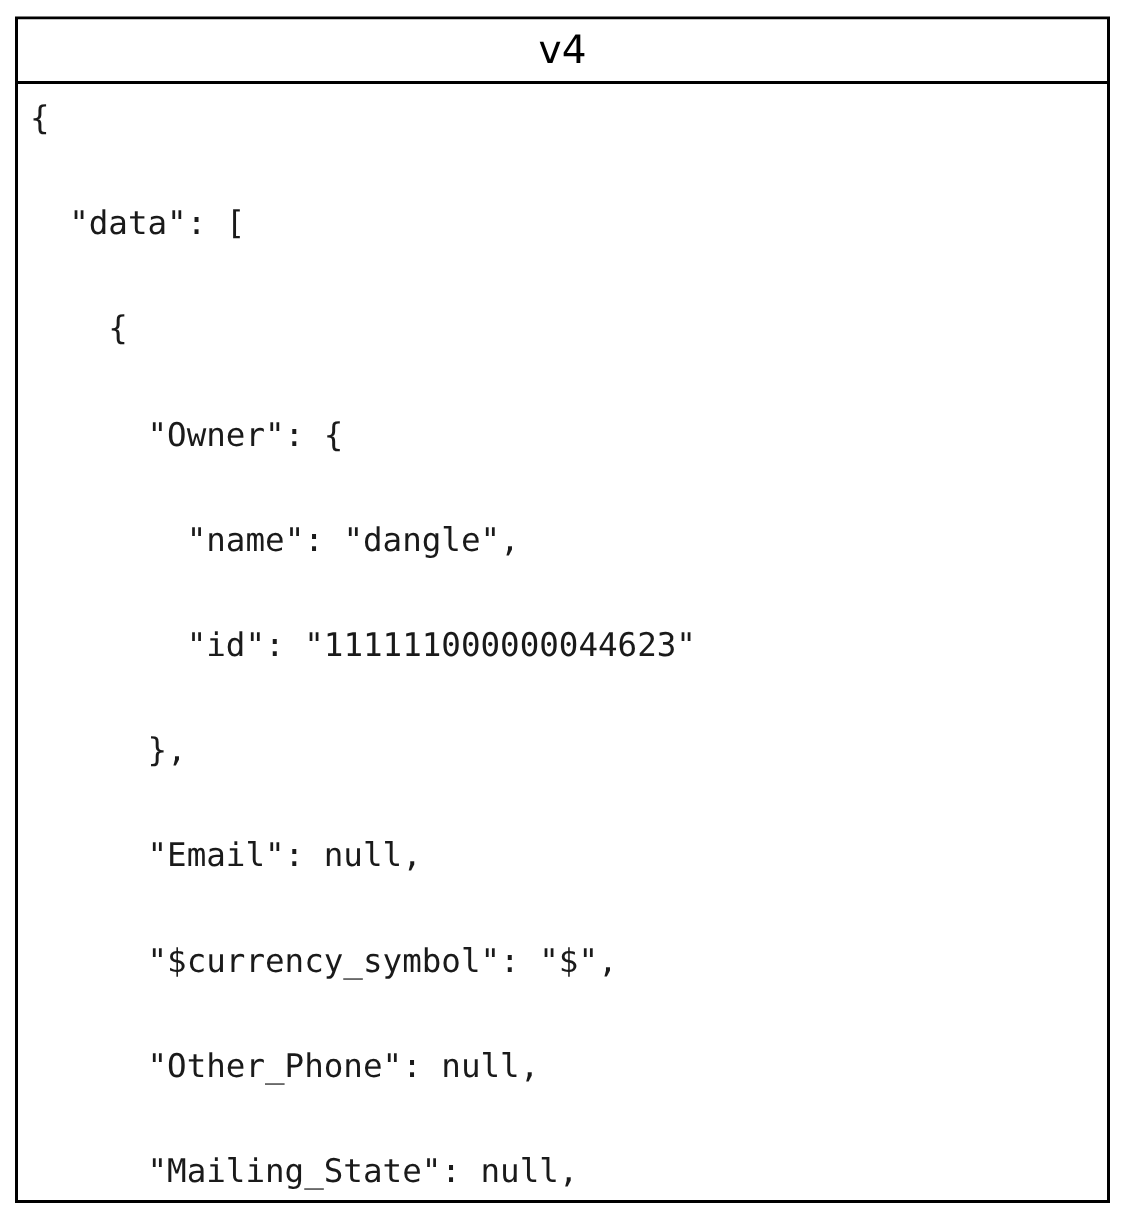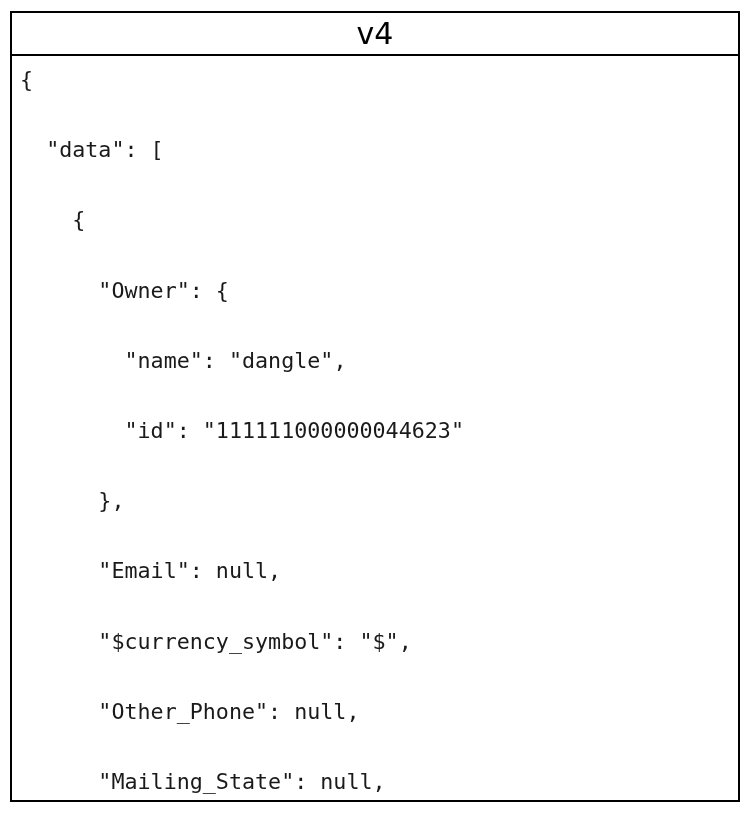--- a/index.html
+++ b/index.html
@@ -39,21 +39,21 @@
     box-sizing: border-box;
     border-bottom: 2px solid #000000;
     display: flex;
     align-items: center;
     justify-content: center;
     background: #ffffff;
   }
 
   .table-header-title {
     font-family: "DejaVu Sans", sans-serif;
-    font-size: 30px;
+    font-size: 26px;
     line-height: 30px;
     color: #000000;
     letter-spacing: 0px;
   }
 
   .table-body {
     padding: 6px 8px 0 8px;
     box-sizing: border-box;
     height: 744px;
     overflow: hidden;

